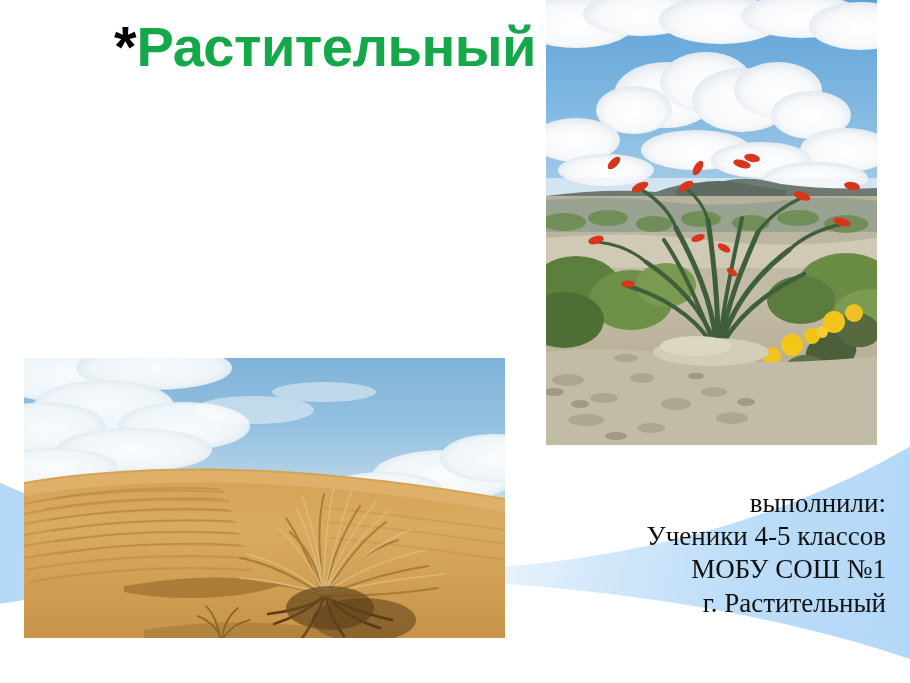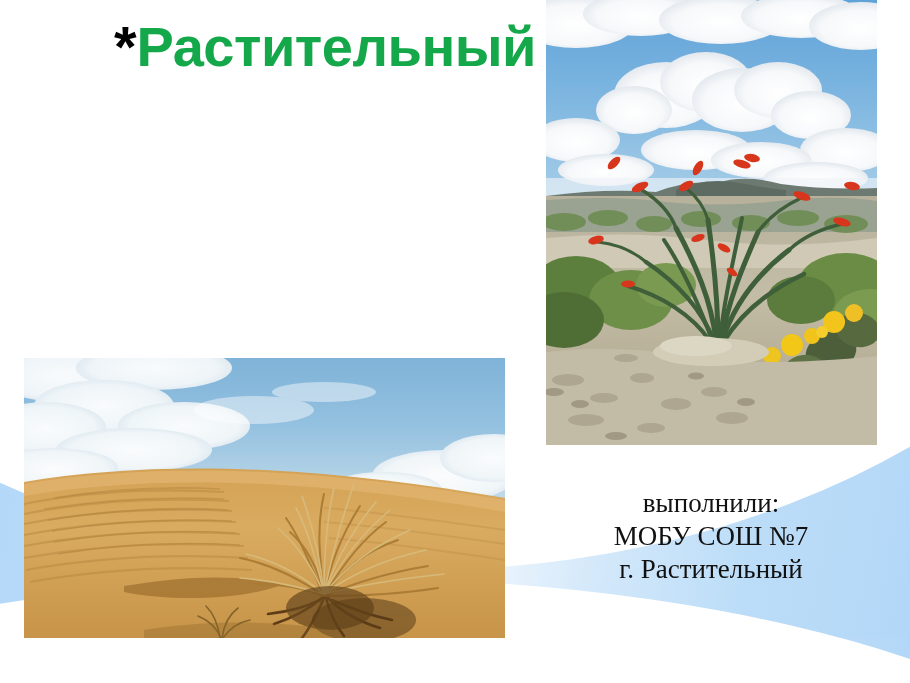--- a/index.html
+++ b/index.html
@@ -98,21 +98,21 @@
     height: 280px;
   }
   .photo svg { display: block; width: 100%; height: 100%; }
 
   
   .credits {
     position: absolute;
     left: 536px;
     top: 487px;
     width: 350px;
-    text-align: center;
+    text-align: right;
     font-family: "Liberation Serif", serif;
     font-size: 27px;
     color: #111111;
     line-height: 1.23;
   }
   .credits div { white-space: nowrap; }
 </style>
 </head>
 <body>
 
@@ -389,17 +389,18 @@
         <path d="M198 280 C200 266 206 256 214 250"></path>
         <path d="M197 280 C192 268 184 262 174 258"></path>
         <path d="M199 280 C206 270 216 264 226 262"></path>
       </g>
       <path d="M120 272 C180 262 250 262 310 272 L310 280 L120 280 Z" fill="#8a6428" opacity="0.35"></path>
     </svg>
   </div>
 
   <div class="credits">
     <div>выполнили:</div>
-    <div>МОБУ СОШ №7</div>
+    <div>Ученики 4-5 классов</div>
+    <div>МОБУ СОШ №1</div>
     <div>г. Растительный</div>
   </div>
 
 </div>
 
 </body></html>

